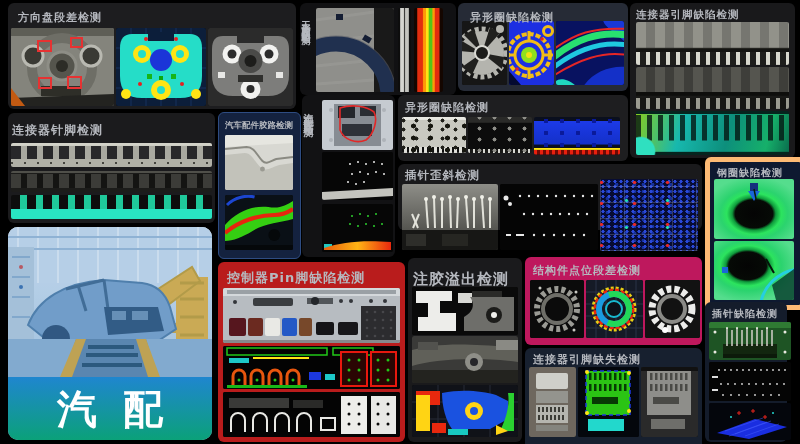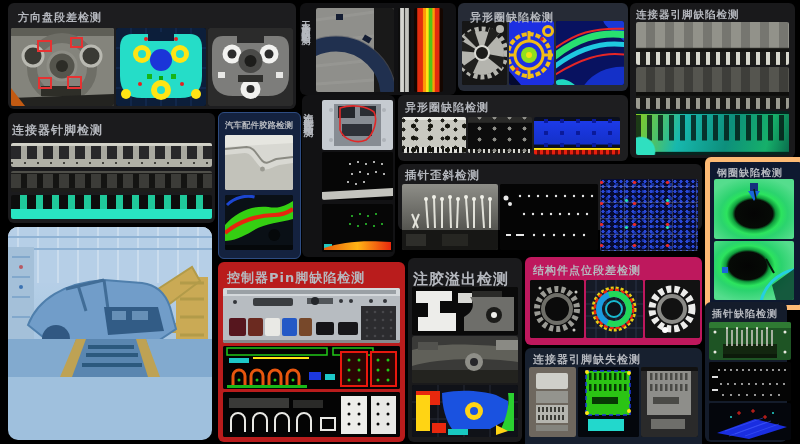--- a/index.html
+++ b/index.html
@@ -842,15 +842,18 @@
           <rect x="124" y="84" width="16" height="9" fill="#6e93b5"></rect>
         <path d="M34 112 a14 14 0 0 1 28 0 Z" fill="#2c4f74"></path>
         <rect y="112" width="204" height="38" fill="#8fb3d2"></rect>
         <path d="M55 150 L150 150 L138 112 L68 112 Z" fill="#5e87ad"></path>
         <path d="M68 112 L78 112 L64 150 L52 150 Z" fill="#d8a93c"></path>
         <path d="M128 112 L138 112 L152 150 L140 150 Z" fill="#d8a93c"></path>
         <path d="M80 120 H126 M78 128 H130 M74 138 H134" stroke="#27506f" stroke-width="4"></path>
         <rect width="204" height="150" fill="#4a85c2" opacity=".18"></rect>
       </svg>
     </div>
+    <div id="card-band">
+      <span>汽配</span>
+    </div>
   </section>
 
 </div>
 
 </body></html>

